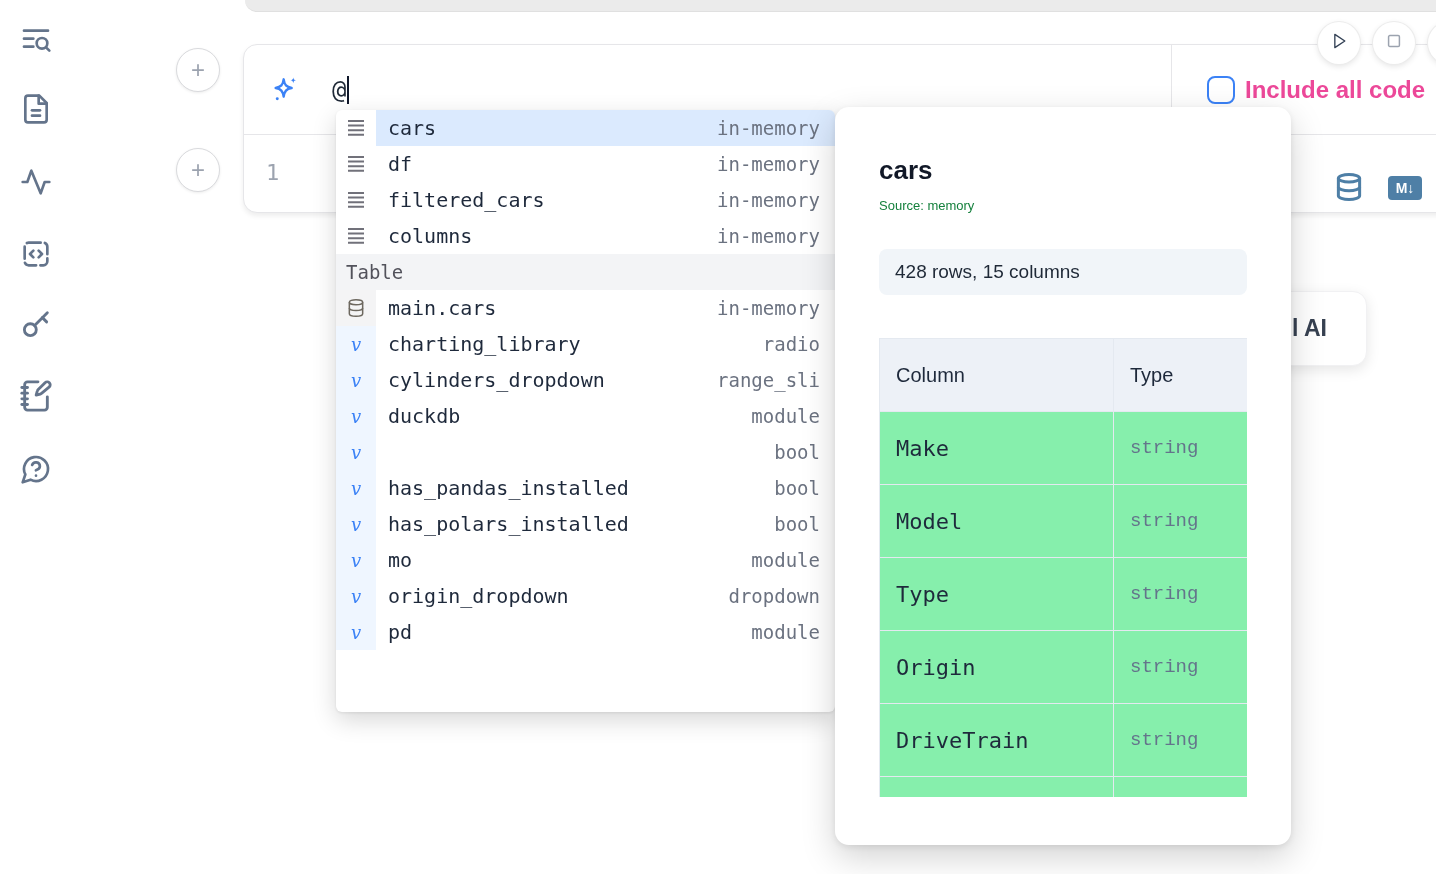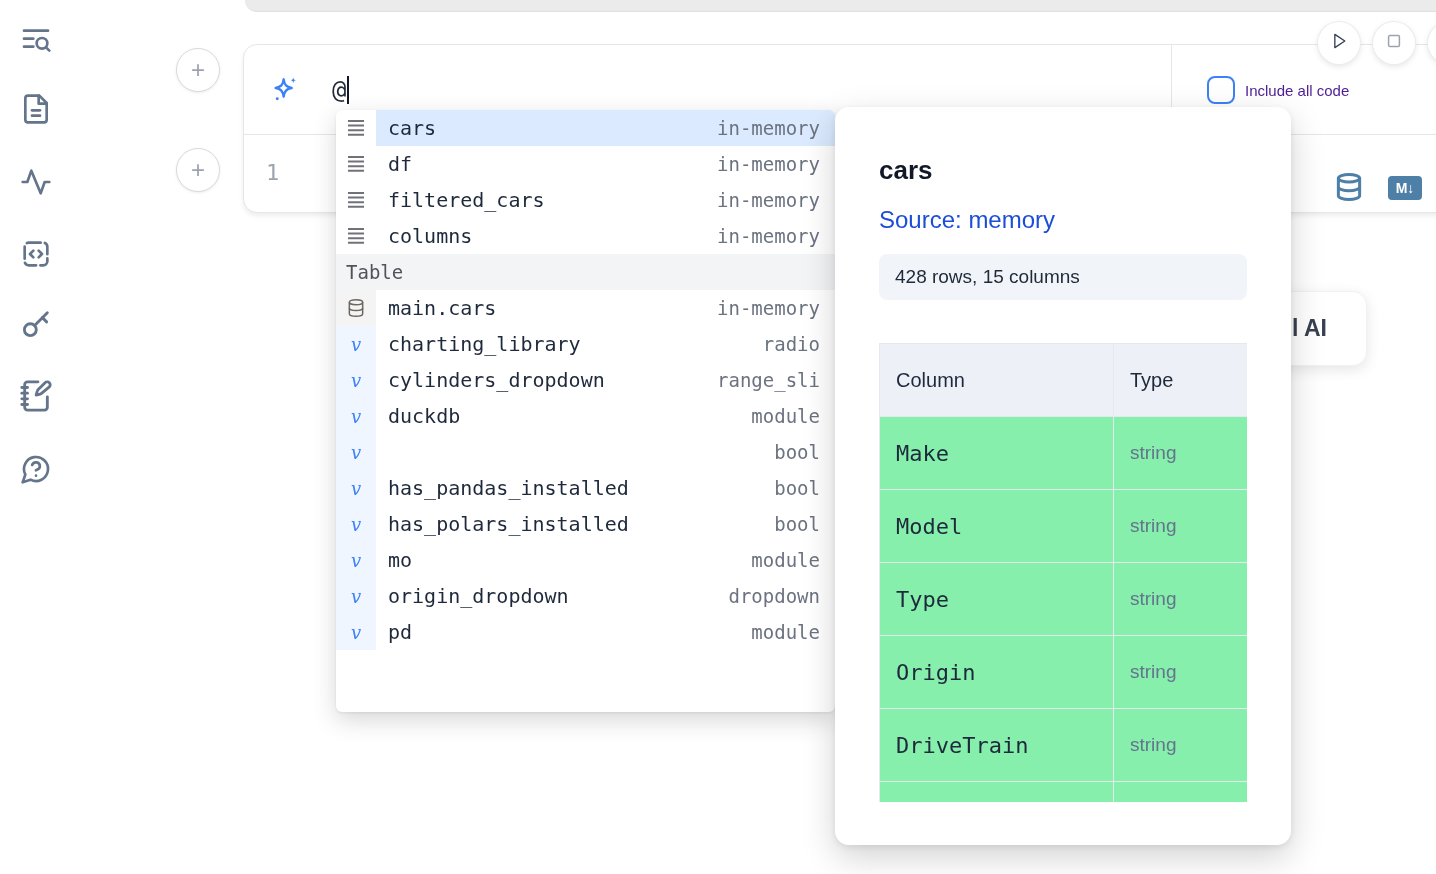--- a/index.html
+++ b/index.html
@@ -28,21 +28,21 @@
                 box-shadow:0 3px 5px rgba(0,0,0,.07); }
   .ai-row { position:absolute; left:0; right:0; top:0; height:90px; border-bottom:1px solid #e6e6e9; }
   .ai-row .sparkle { position:absolute; left:25px; top:29px; width:32px; height:32px; }
   .ai-input { position:absolute; left:88px; top:27px; height:36px; display:flex; align-items:center; }
   .ai-input .at { font-family:"DejaVu Sans Mono", monospace; font-size:24px; color:#1f2937; }
   .caret { display:inline-block; width:2px; height:28px; background:#0f172a; margin-left:1px; }
   .ai-divider { position:absolute; left:927px; top:0; bottom:0; width:0; border-left:1px solid #e6e6e9; }
   .include-box { position:absolute; left:963px; top:31px; width:28px; height:28px;
                  border:2px solid #3b82f6; border-radius:8px; background:#fff; }
   .include-label { position:absolute; left:1001px; top:31px; height:28px; display:flex; align-items:center;
-                   font-size:15px; color:#4c1d95; }
+                   font-size:24px; color:#ec4899;font-weight:bold; }
   .code-row { position:absolute; left:0; right:0; top:91px; bottom:0; }
   .line-no { position:absolute; left:22px; top:24px; font-family:"DejaVu Sans Mono", monospace;
              font-size:22px; color:#9ca3af; }
   .db-btn { position:absolute; left:1090px; top:35px; width:30px; height:32px; cursor:pointer; }
   .db-btn svg { stroke:#4e7fa6; fill:none; stroke-width:2.4; }
   .md-btn { position:absolute; left:1144px; top:40px; width:34px; height:24px; background:#4e7fa6;
             border-radius:4px; color:#fff; font-weight:bold; font-size:14px; display:flex;
             align-items:center; justify-content:center; letter-spacing:0; cursor:pointer; }
 
   
@@ -73,31 +73,31 @@
   .ac-type { margin-left:auto; font-size:19px; color:#6b7280; white-space:nowrap; }
   .df-icon line { stroke:#71717a; stroke-width:2; }
   .tbl-db svg { stroke:#6d685f; fill:none; stroke-width:1.8; }
   .v-glyph { font-family:"DejaVu Serif", serif; font-style:italic; color:#3b82f6; font-size:18px; }
 
   
   .preview { position:absolute; left:835px; top:107px; width:456px; height:738px; background:#fff;
              border-radius:14px; box-shadow:0 12px 34px rgba(0,0,0,.18), 0 2px 6px rgba(0,0,0,.08);
              z-index:30; padding:48px 44px 0 44px; overflow:hidden; }
   .pv-title { font-size:26px; font-weight:bold; color:#111827; }
-  .pv-source { margin-top:20px; font-size:24px; color:#1d4ed8; }
-  .pv-pill { margin-top:20px; width:368px; height:46px; background:#f1f5f9; border-radius:8px;
+  .pv-source { margin-top:12px; font-size:13px; color:#15803d; }
+  .pv-pill { margin-top:36px; width:368px; height:46px; background:#f1f5f9; border-radius:8px;
              display:flex; align-items:center; padding-left:16px; font-size:19px; color:#1f2937; }
   .pv-table-wrap { margin-top:43px; width:368px; height:459px; overflow:hidden; }
   .pv-table { width:368px; border-collapse:collapse; table-layout:fixed; }
   .pv-table col.c1 { width:234px; } .pv-table col.c2 { width:134px; }
   .pv-table th { background:#edf1f7; font-weight:normal; font-size:20px; color:#1e293b; text-align:left; }
   .pv-table th, .pv-table td { border:1px solid #e4e9f0; height:73px; padding-left:16px; }
   .pv-table td { background:#86efac; }
   .pv-col { font-family:"DejaVu Sans Mono", monospace; font-size:22px; color:#1e293b; }
-  .pv-type { font-size:19px; color:#64748b; }
+  .pv-type { font-size:19px; color:#64748b;font-family:Liberation Mono, monospace; }
 </style>
 </head>
 <body>
 
 <div class="top-sliver"></div>
 
 <div class="sidebar">
   <div class="sb-btn" style="top:24px">
     <span>
       <svg width="32" height="32" viewBox="0 0 24 24">

